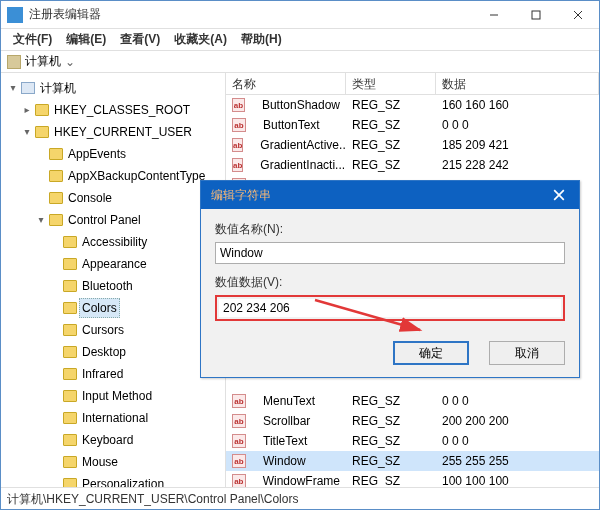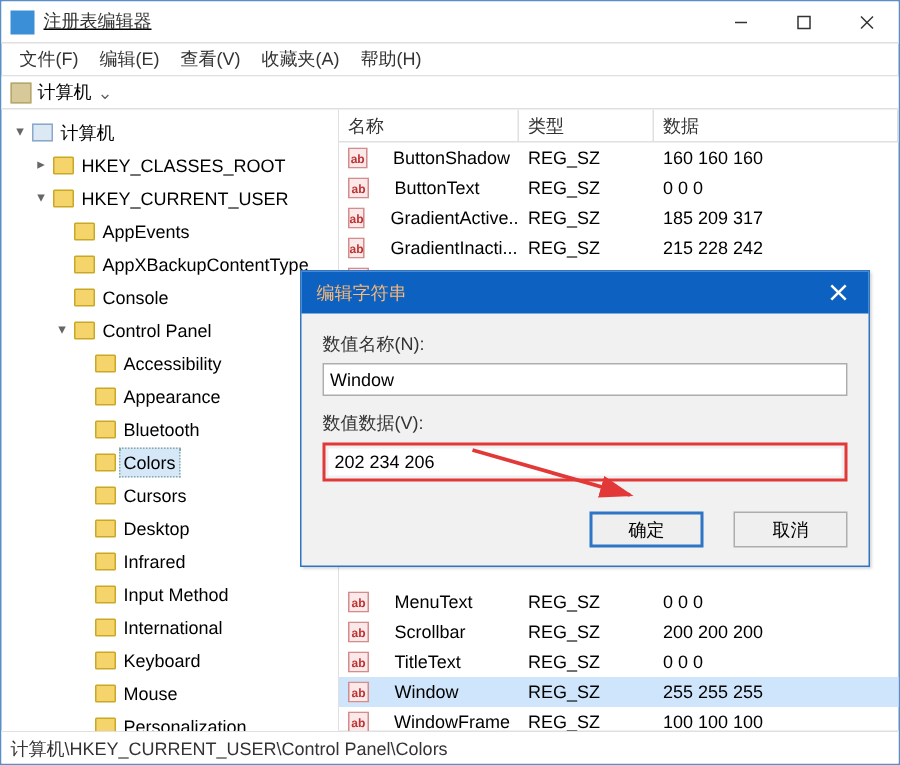--- a/index.html
+++ b/index.html
@@ -1,25 +1,25 @@
 <!DOCTYPE html>
 <html><head>
 <meta charset="utf-8">
 <style>
 * { margin:0; padding:0; box-sizing:border-box; font-family:"Microsoft YaHei",Tahoma,Arial,sans-serif; font-size:12px; }
 body { background:#fff; width:600px; height:510px; overflow:hidden; position:relative; }
 .window { width:600px; height:510px; border:1px solid #5a8ec7; display:flex; flex-direction:column; background:#fff; }
-.titlebar { height:28px; background:#fff; display:flex; align-items:center; padding-left:6px; border-bottom:1px solid #e0e0e0;text-decoration:underline; }
+.titlebar { height:28px; background:#fff; display:flex; align-items:center; padding-left:6px; border-bottom:1px solid #e0e0e0; }
 .titlebar .icon-app { width:16px; height:16px; background:#3b8fd6; margin-right:6px; display:inline-block; }
 .titlebar .title { flex:1; color:#333; }
 .winbtns { display:flex; }
 .winbtn { width:42px; height:28px; display:flex; align-items:center; justify-content:center; color:#555; }
 .winbtn svg { width:10px; height:10px; }
 .menubar { height:22px; display:flex; align-items:center; padding-left:6px; gap:2px; border-bottom:1px solid #e0e0e0; color:#333; }
-.menubar span { padding:2px 6px; }
+.menubar span { padding:2px 6px;font-weight:bold; }
 .addr { height:22px; display:flex; align-items:center; padding:0 6px; gap:4px; border-bottom:1px solid #e0e0e0; background:#fff; position:relative; }
 .addr .comp-icon { width:14px; height:14px; display:inline-block; background:#d7c99a; border:1px solid #b7a76a; }
 .addr .chev { color:#666; }
 .addr input { flex:1; border:none; outline:none; background:transparent; font-size:12px; visibility:hidden; }
 .content { flex:1; display:flex; min-height:0; }
 .tree { width:225px; border-right:1px solid #e0e0e0; overflow:auto; padding:4px 0 4px 4px; background:#fff; }
 .tree ul { list-style:none; padding-left:14px; }
 .tree>ul { padding-left:0; }
 .tree li { white-space:nowrap; line-height:18px; }
 .node { display:flex; align-items:center; gap:2px; padding:1px 2px; }
@@ -260,21 +260,21 @@
             </div>
             <div class="c c-t">REG_SZ</div>
             <div class="c c-d">0 0 0</div>
           </div>
           <div class="row">
             <div class="c c-n">
               <span class="valicon">ab</span>
               <span>GradientActive...</span>
             </div>
             <div class="c c-t">REG_SZ</div>
-            <div class="c c-d">185 209 317</div>
+            <div class="c c-d">185 209 421</div>
           </div>
           <div class="row">
             <div class="c c-n">
               <span class="valicon">ab</span>
               <span>GradientInacti...</span>
             </div>
             <div class="c c-t">REG_SZ</div>
             <div class="c c-d">215 228 242</div>
           </div>
           <div class="row">

